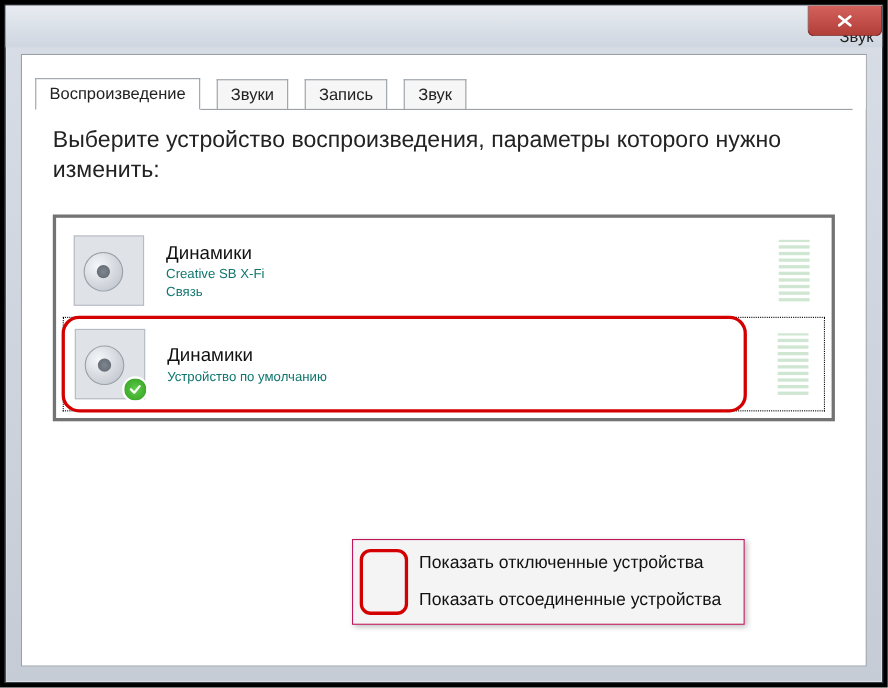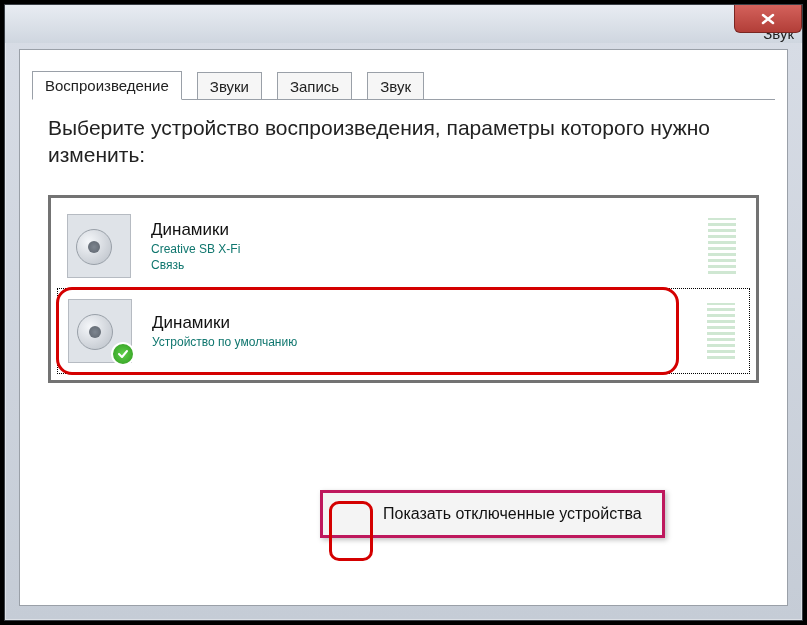--- a/index.html
+++ b/index.html
@@ -172,21 +172,21 @@
     margin-right: 4px;
   }
   .level-meter .bar {
     height: 3px;
     background: #cfe7d2;
   }
   .context-menu {
     position: absolute;
     left: 300px; top: 440px;
     background: #f4f4f4;
-    border: 3px solid #be185d;
+    border: 1px solid #be185d;
     box-shadow: 2px 2px 5px rgba(0,0,0,0.25);
     padding: 4px 2px;
   }
   .context-menu-item {
     padding: 8px 18px 8px 58px;
     font-size: 16px;
     color: #111;
     white-space: nowrap;
     position: relative;
     cursor: default;
@@ -279,16 +279,17 @@
             <div class="bar"></div>
             <div class="bar"></div>
             <div class="bar"></div>
         </div>
       </div>
     </div>
 
     <div class="context-menu">
       <div class="context-checkzone"></div>
       <div class="context-menu-item">Показать отключенные устройства</div>
+      <div class="context-menu-item">Показать отсоединенные устройства</div>
     </div>
 
   </div>
 </div>
 
 </body></html>

